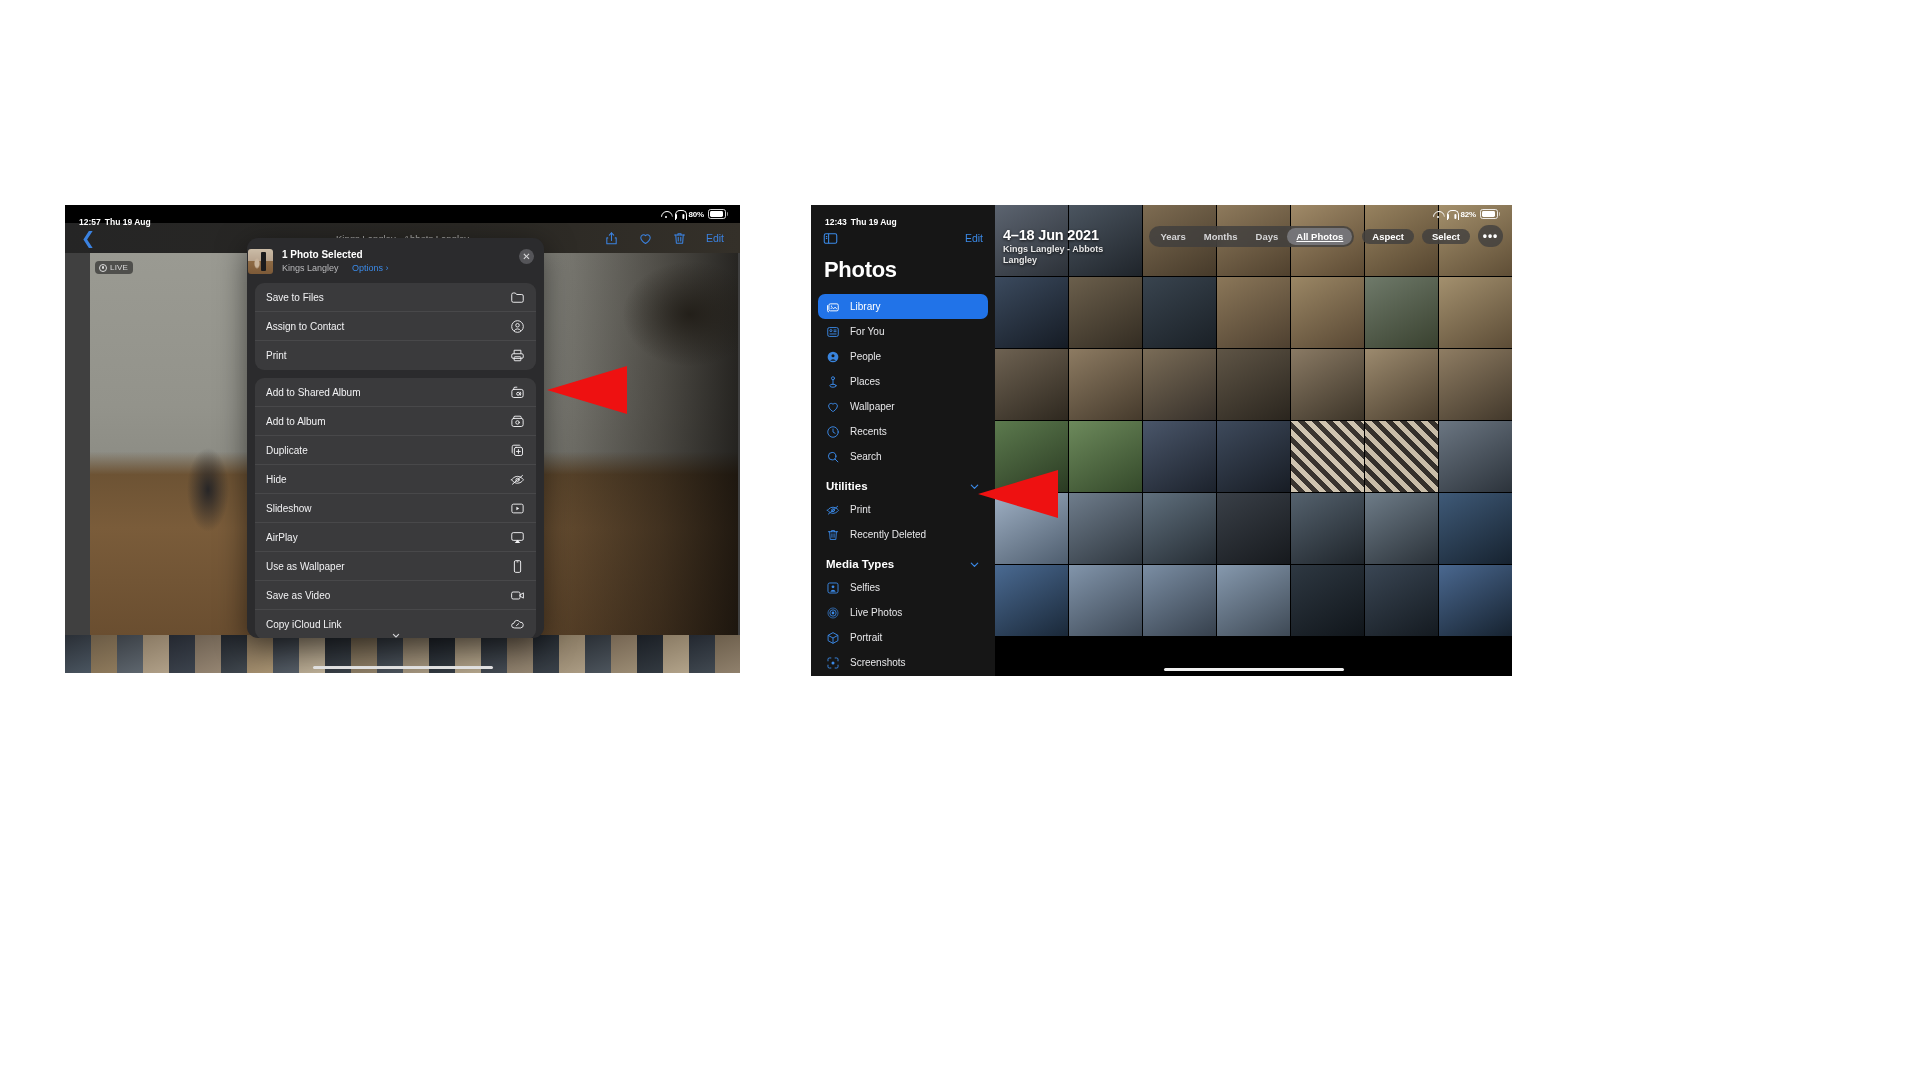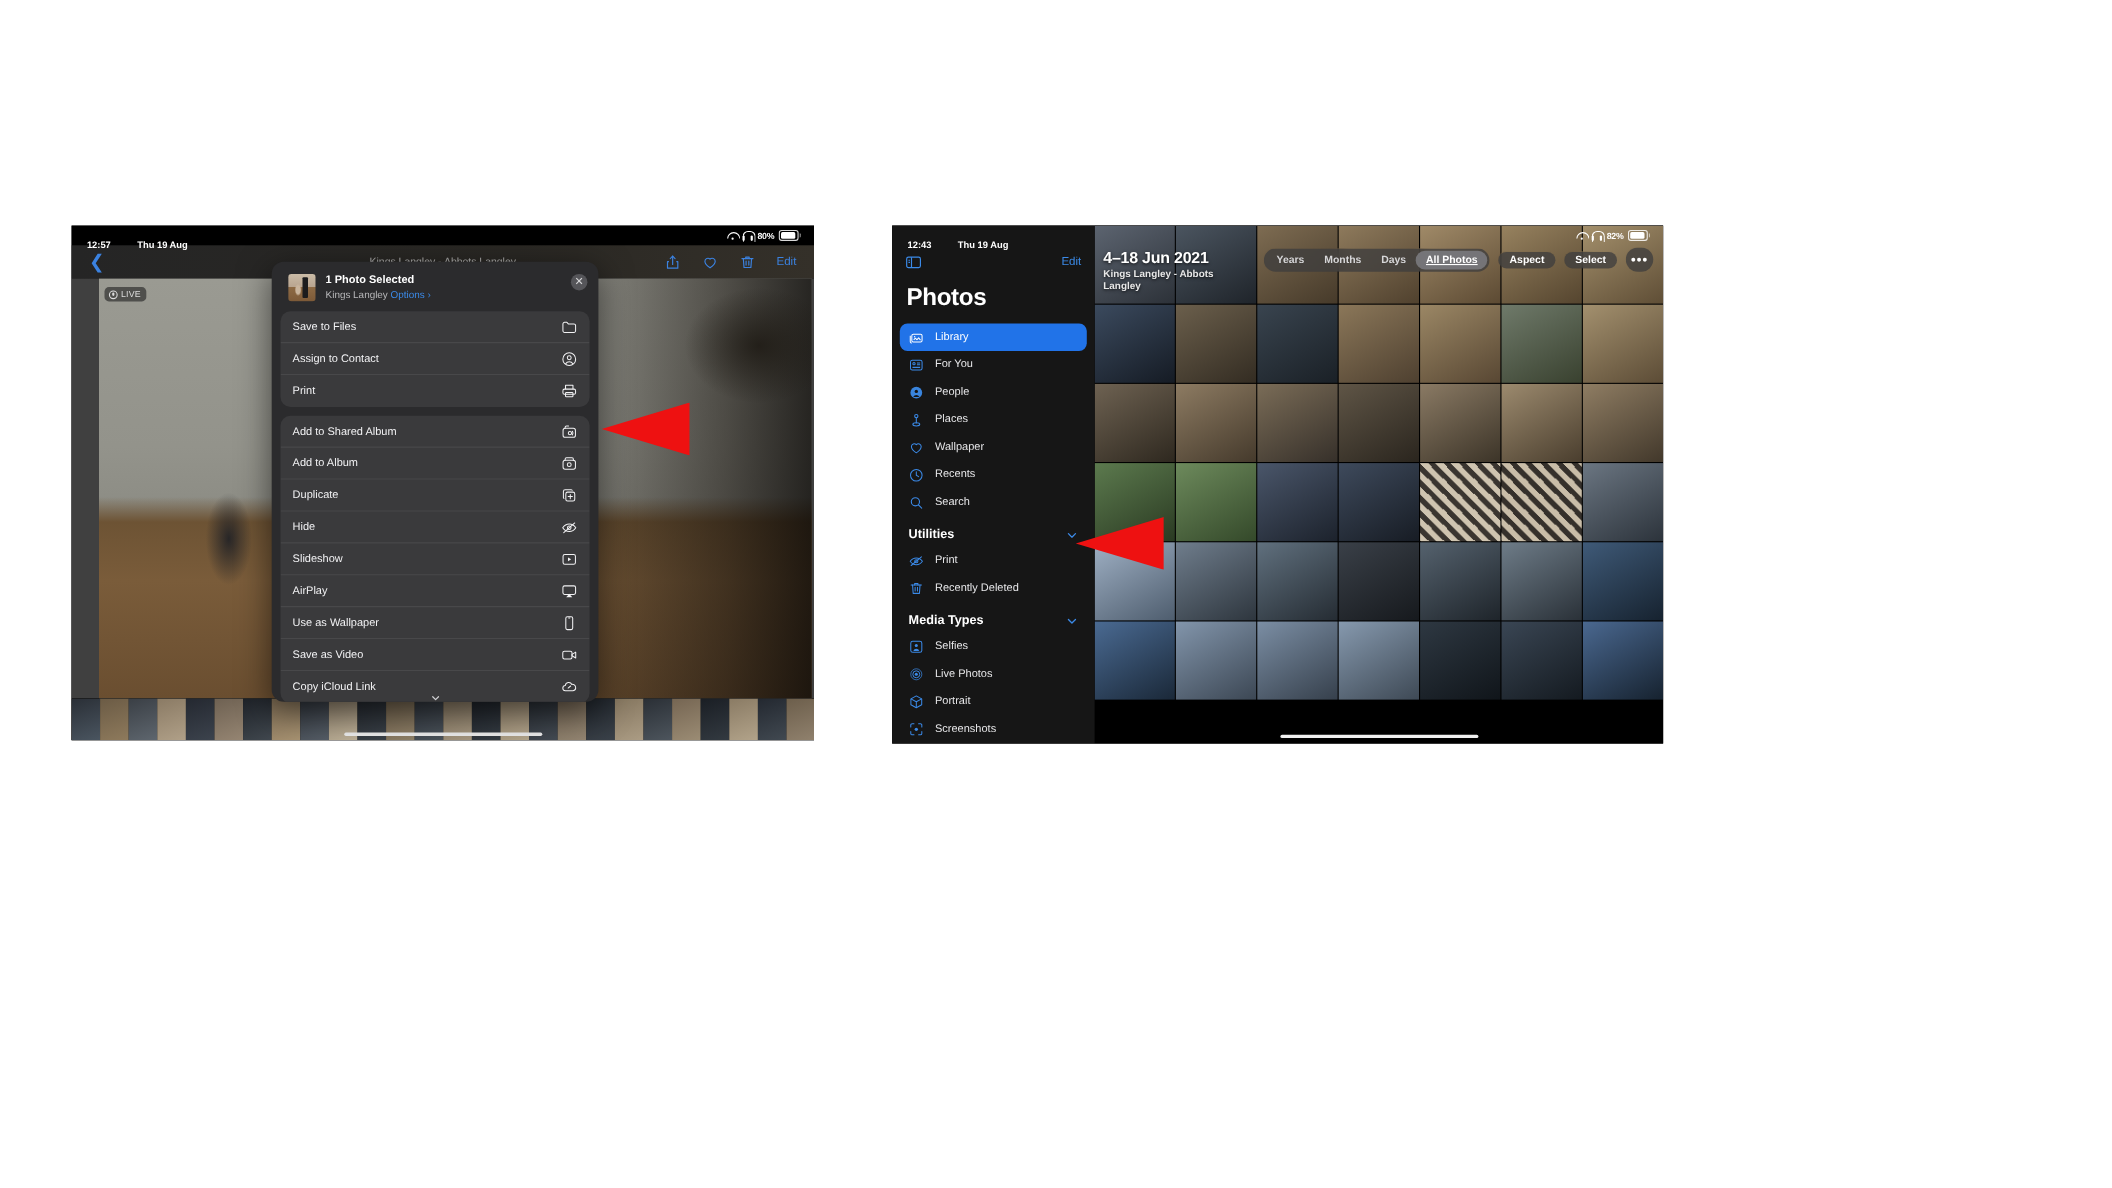--- a/index.html
+++ b/index.html
@@ -20,21 +20,21 @@
   #device-left  { left: 65px;  top: 205px; width: 675px; height: 468px; }
   #device-right { left: 811px; top: 205px; width: 701px; height: 471px; }
 
   
   .statusbar {
     position: absolute; top: 0; left: 0; right: 0; height: 18px;
     display: flex; align-items: center;
     color: #ffffff; font-size: 8.5px; font-weight: 600;
     z-index: 40;
   }
-  .sb-left { display: flex; align-items: center; gap: 24px; padding-left: 14px; margin-top: 16px; }
+  .sb-left { display: flex; align-items: center; gap: 4px; padding-left: 14px; margin-top: 16px; }
   .sb-right { margin-left: auto; display: flex; align-items: center; gap: 4px; padding-right: 12px; }
   .sb-right .pct { font-size: 8px; letter-spacing: -.2px; }
   .icon-wifi { width: 10px; height: 8px; position: relative; display:inline-block; }
   .icon-wifi::before {
     content: ""; position: absolute; left: 0; top: 1px;
     width: 10px; height: 10px;
     border: 1.5px solid #fff; border-radius: 50%;
     clip-path: polygon(0 0, 100% 0, 100% 48%, 0 48%);
   }
   .icon-wifi::after {
@@ -141,37 +141,37 @@
     position:absolute; left:182px; top:33px; width:297px;
     max-height: 400px;
     background: #2b2b2d;
     border-radius: 11px;
     overflow:hidden;
     z-index: 50;
     box-shadow: 0 8px 30px rgba(0,0,0,.55);
   }
   .sheet-header {
     display:flex; align-items:center; gap:9px;
-    padding: 10px 11px 9px 15px;
+    padding: 10px 11px 9px 1px;
     position: relative;
   }
   .sheet-thumb {
     width: 25px; height: 25px; border-radius: 3px; flex:0 0 auto;
     background:
       radial-gradient(ellipse 5px 9px at 9px 58%, #c9b49c 0%, #c9b49c 40%, rgba(201,180,156,0) 62%),
       linear-gradient(180deg,#cbbca7 0%, #b9a590 46%, #8e6b45 47%, #7d5a38 100%);
     position: relative; overflow:hidden;
   }
   .sheet-thumb::after {
     content:""; position:absolute; left:13px; top:3px;
     width:5px; height:19px; background:#1b1b1d; border-radius:1px;
   }
   .sheet-title { color:#fff; font-size:10px; font-weight:700; line-height:1.35; }
   .sheet-sub { font-size:9px; line-height:1.4; color:#b9b9bb; }
-  .sheet-options { color:#3b8ae8; margin-left:0; }
+  .sheet-options { color:#3b8ae8; margin-left:11px; }
   .sheet-close {
     position:absolute; right:10px; top:11px;
     width:15px; height:15px; border-radius:50%;
     background: rgba(120,120,125,.55);
     display:flex; align-items:center; justify-content:center;
     color:#d8d8da; font-size:10px; line-height:1;
   }
   .menu-group {
     background:#3a3a3c; border-radius:9px;
     margin: 0 8px 8px 8px; overflow:hidden;

